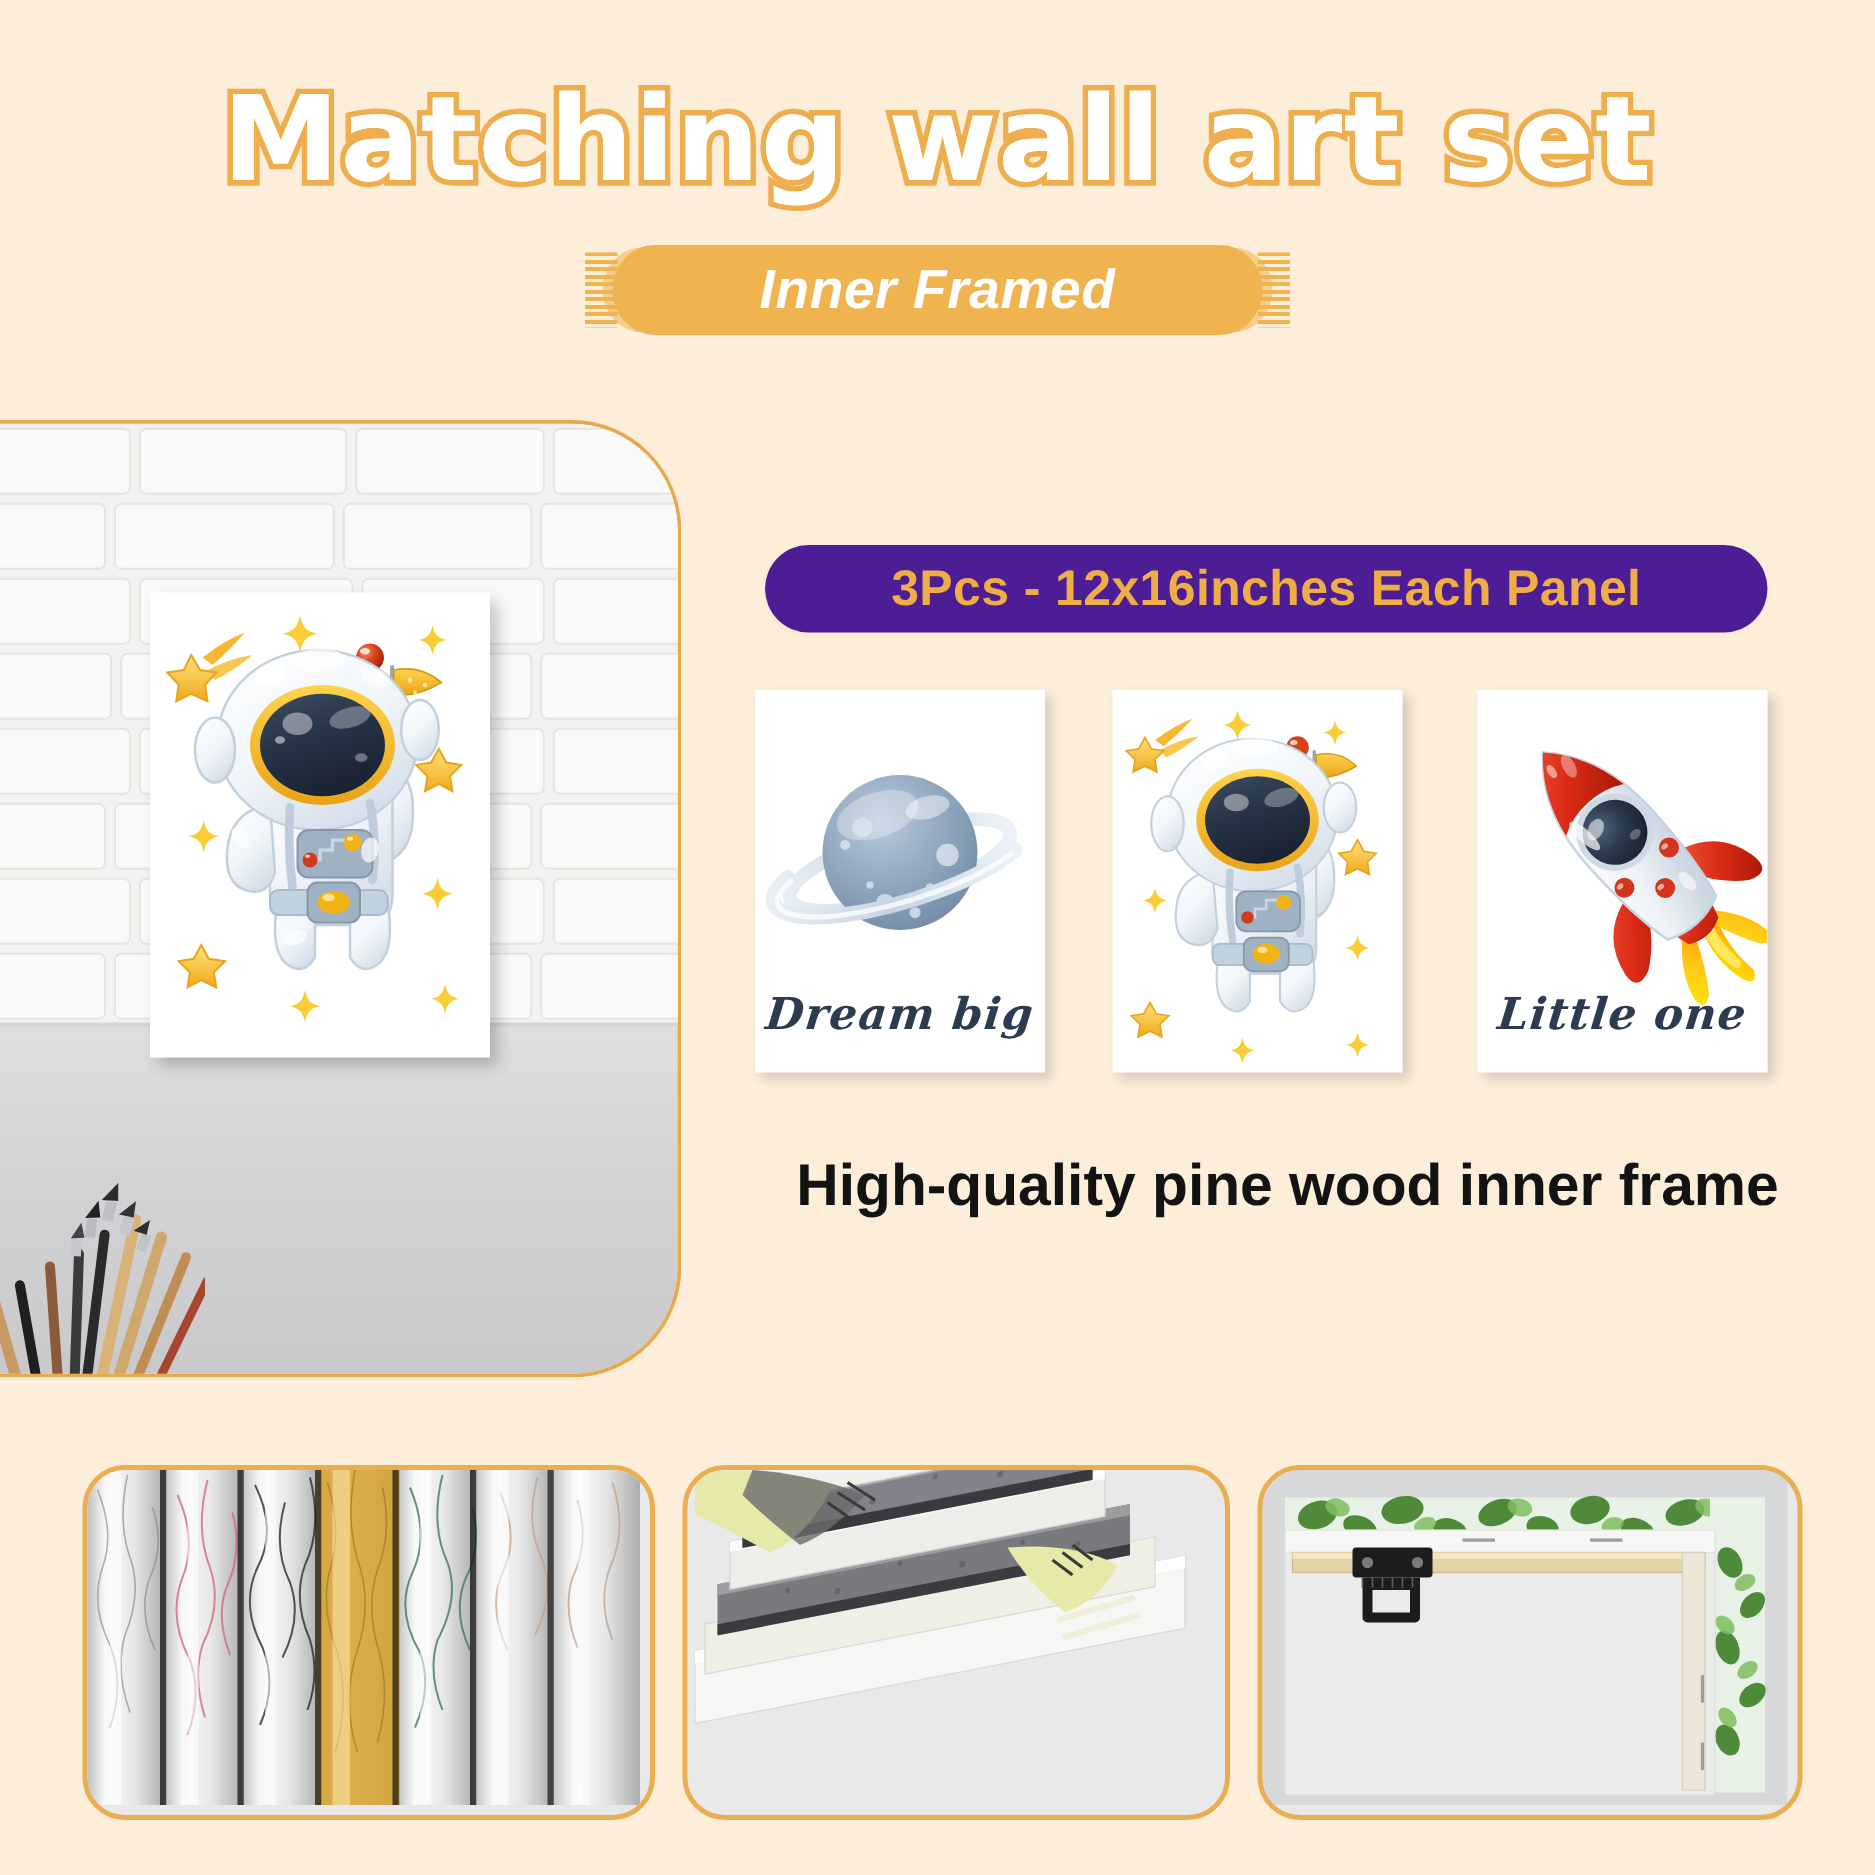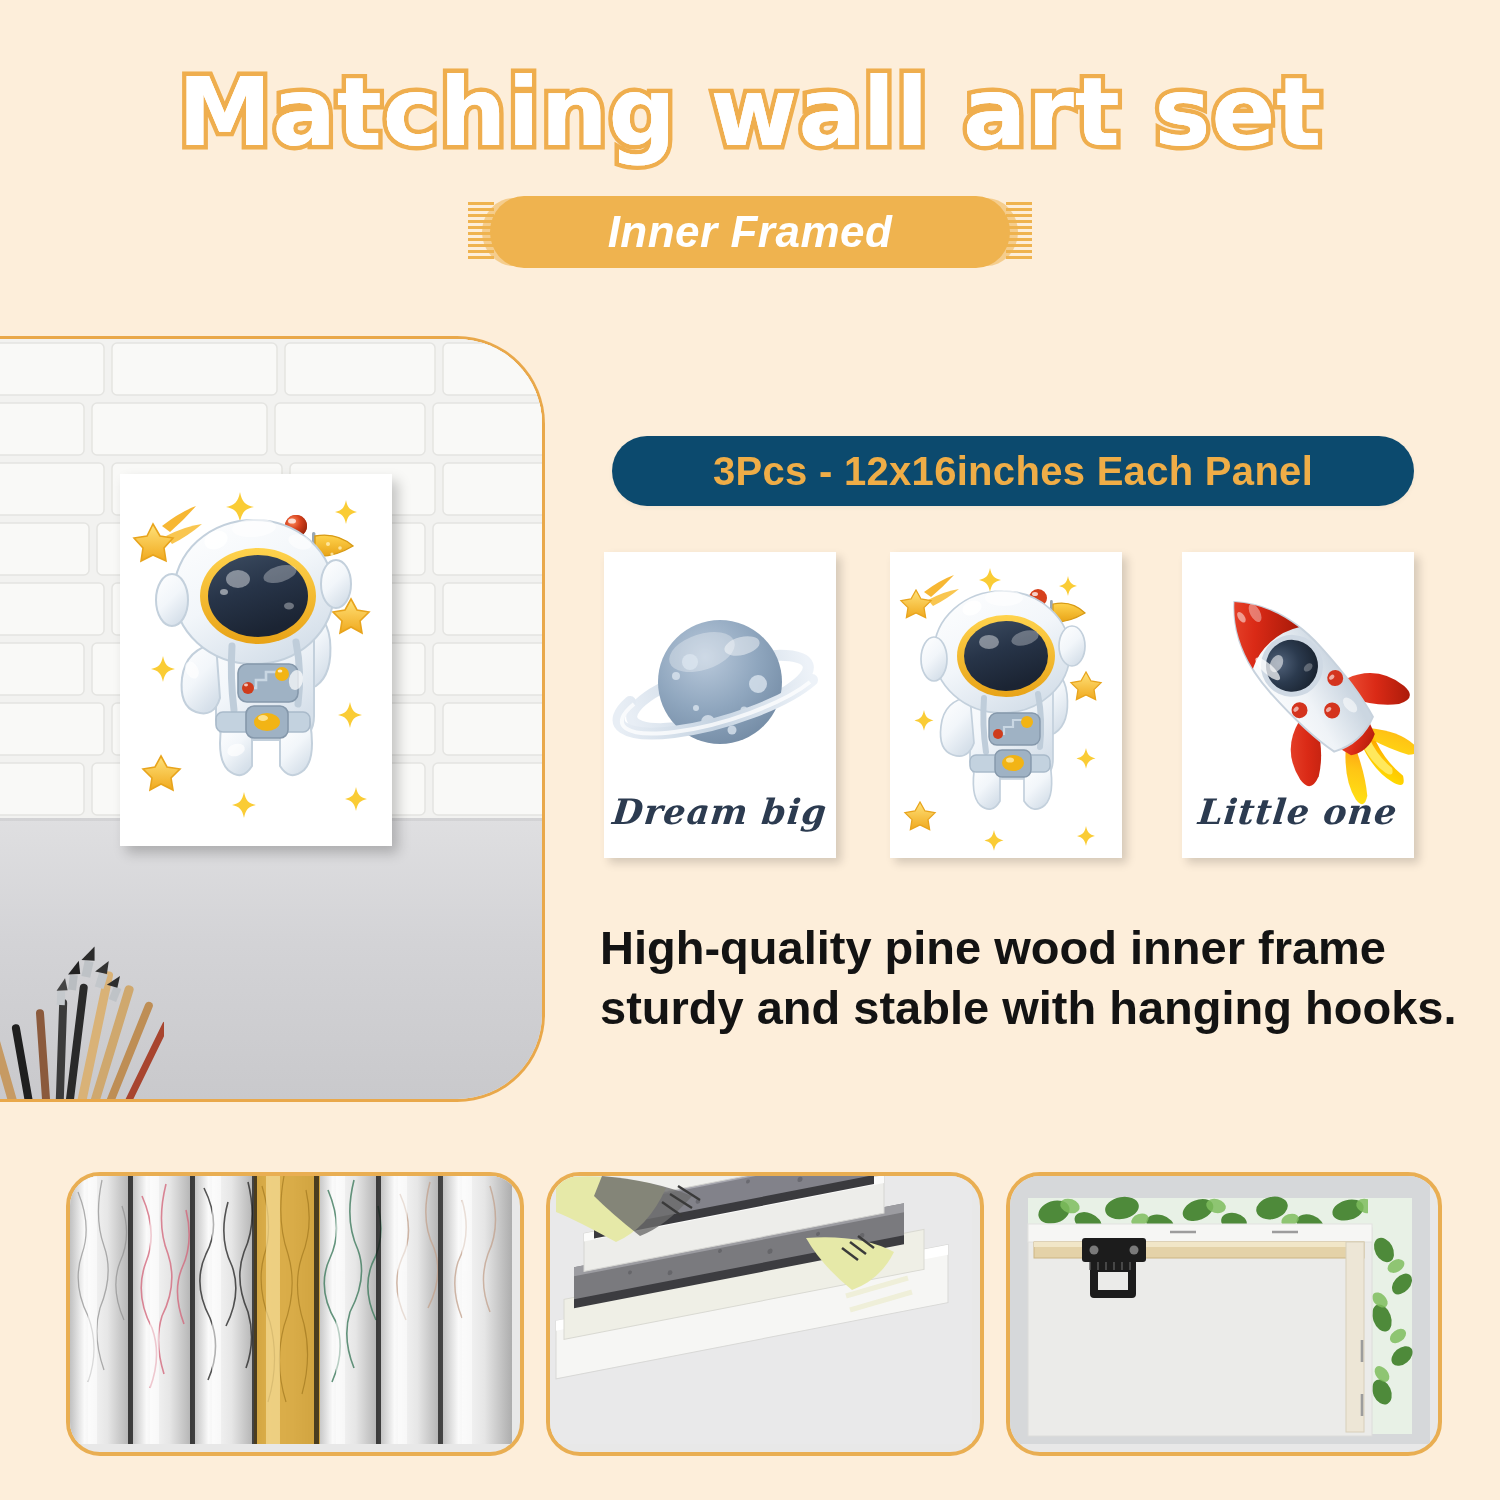--- a/index.html
+++ b/index.html
@@ -69,21 +69,21 @@
   .hero-canvas{
     position:absolute;left:126px;top:135px;width:272px;height:372px;
     background:#FFFFFF;
     box-shadow:6px 7px 12px rgba(0,0,0,.22);
     overflow:hidden;
   }
 
   
   .pill{
     position:absolute;left:612px;top:436px;width:802px;height:70px;
-    background:#0c4a6e;border-radius:36px;
+    background:#4c1d95;border-radius:36px;
     display:flex;align-items:center;justify-content:center;
     box-shadow:0 2px 5px rgba(0,0,0,.04);
   }
   .pill-text{
     color:#EFAD47;font-size:40px;font-weight:bold;letter-spacing:.3px;
     font-family:"Liberation Sans",sans-serif;
   }
 
   
   .panels{position:absolute;left:600px;top:552px;width:830px;height:312px;}
@@ -98,21 +98,21 @@
   .caption{
     position:absolute;left:0;bottom:26px;width:100%;text-align:center;
     color:#2C3B50;font-size:35px;
     font-family:"DejaVu Serif",serif;
     font-style:italic;font-weight:bold;letter-spacing:1px;
     transform:skewX(-6deg);
   }
 
   
   .feature{
-    position:absolute;left:600px;top:918px;width:860px;
+    position:absolute;left:600px;top:918px;width:860px;text-align:center;
     color:#131313;font-size:47px;font-weight:bold;line-height:1.28;
     font-family:"Liberation Sans",sans-serif;
   }
 
   
   .bphoto{
     position:absolute;top:1172px;height:276px;
     border:4px solid #E9AE52;border-radius:34px;overflow:hidden;
     background:#E8E8E8;
   }
@@ -543,21 +543,20 @@
         <ellipse cx="100" cy="96" rx="5" ry="16" fill="#fff" opacity=".7" transform="rotate(-6 100 96)"></ellipse>
         <ellipse cx="137" cy="178" rx="5" ry="9" fill="#fff" opacity=".55"></ellipse>
       </g>
     </svg>
     <div class="caption">Little one</div>
   </div>
 </div>
 
 <div class="feature">
   <div>High-quality pine wood inner frame</div>
-  <div>sturdy and stable with hanging hooks.</div>
 </div>
 
 <div class="bphoto bp1">
   <svg width="442" height="268" viewBox="0 0 442 268">
     <rect width="442" height="268" fill="#DCDCDC"></rect>
     <defs>
       <linearGradient id="rl" x1="0" y1="0" x2="1" y2="0">
         <stop offset="0" stop-color="#B9B9B9"></stop>
           <stop offset=".25" stop-color="#FAFAFA"></stop>
         <stop offset=".6" stop-color="#E6E6E6"></stop>

